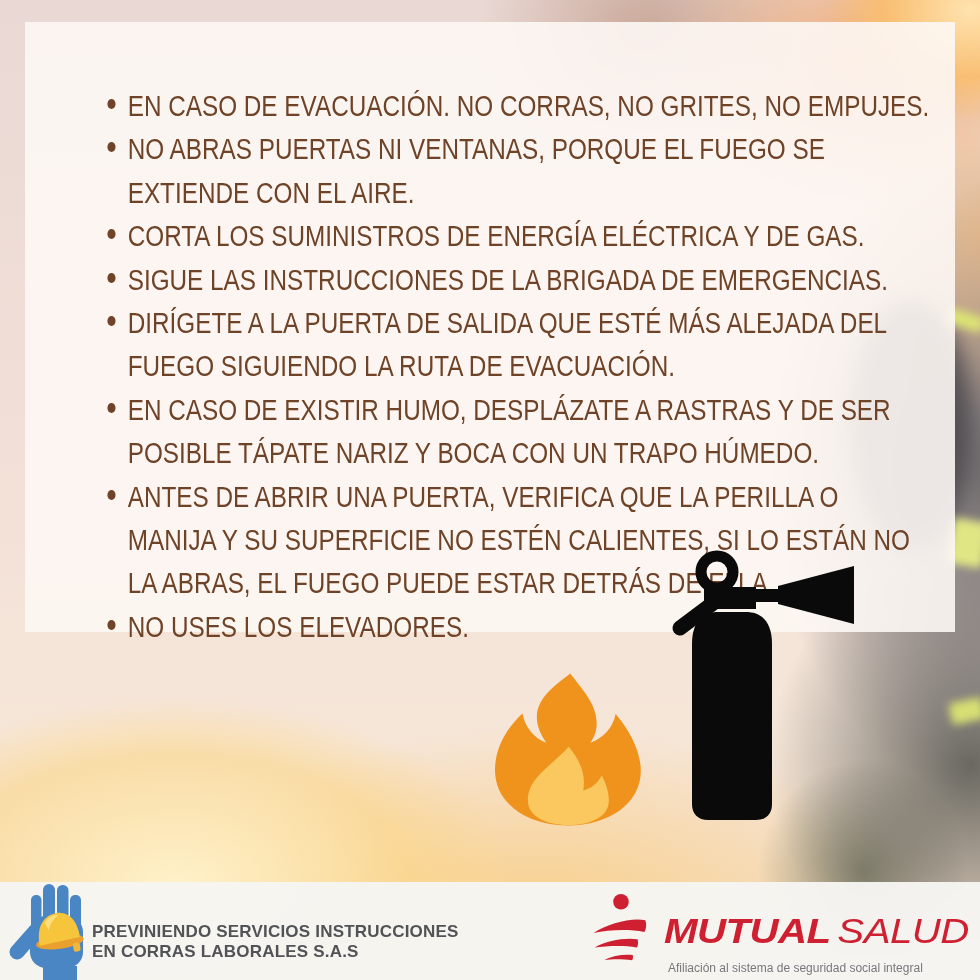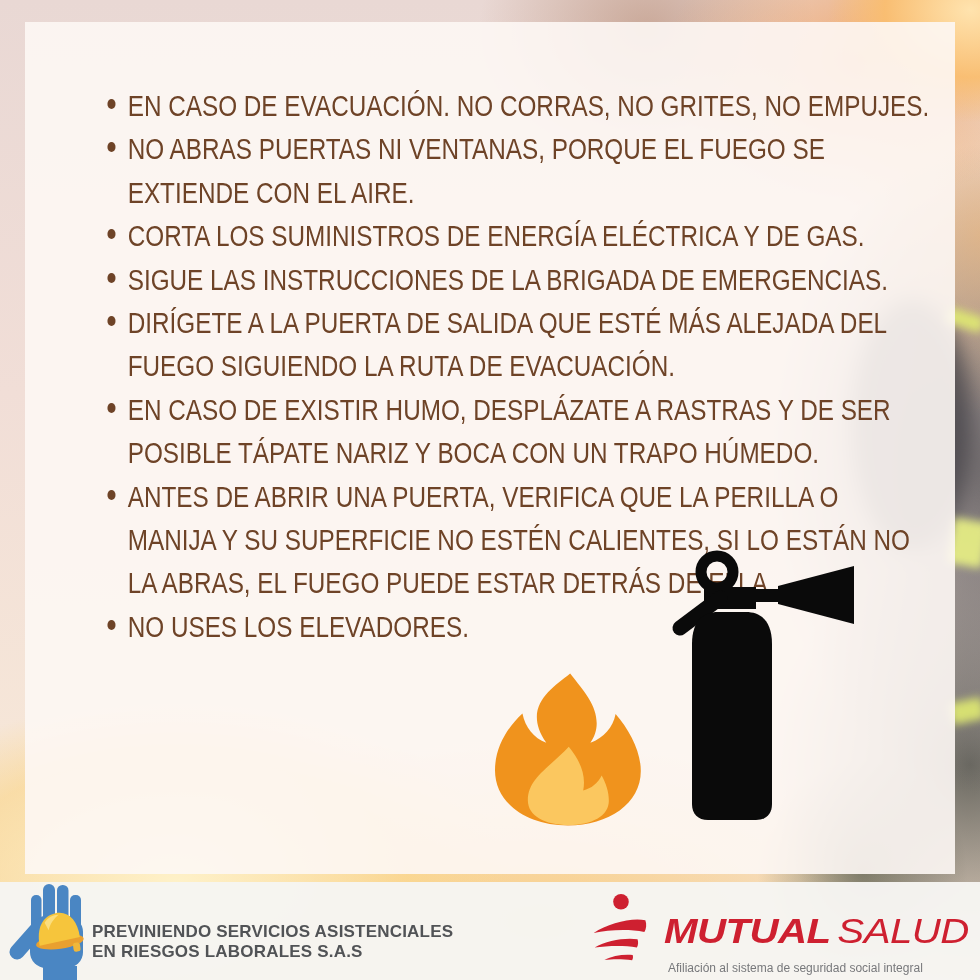--- a/index.html
+++ b/index.html
@@ -20,21 +20,21 @@
       linear-gradient(180deg,#e9d8d4 0%,#f1ded7 40%,#f6e6d8 75%,#f3ddc8 100%);
   }
   .blob{position:absolute;border-radius:50%;filter:blur(10px);}
   .helmet-blob{left:852px;top:300px;width:120px;height:250px;background:rgba(70,68,72,.8);}
   .stripe{position:absolute;background:#e0ea72;filter:blur(4px);opacity:.9;border-radius:4px;}
   .stripe1{left:946px;top:312px;width:38px;height:16px;transform:rotate(18deg);}
   .stripe2{left:950px;top:520px;width:36px;height:46px;transform:rotate(10deg);background:#e9f184;}
   .stripe3{left:950px;top:700px;width:34px;height:22px;transform:rotate(-12deg);}
 
   
-  .card{position:absolute;left:25px;top:22px;width:930px;height:852px;background:rgba(253,247,244,0.9);}
+  .card{position:absolute;left:25px;top:22px;width:930px;height:610px;background:rgba(253,247,244,0.9);}
 
   .list{position:absolute;left:80px;top:62px;width:1020px;margin:0;padding:0;list-style:none;
     transform:scaleX(0.81);transform-origin:left top;
     font-size:30px;line-height:43.4px;font-weight:400;color:#6E4327;}
   .list li{position:relative;padding-left:28px;}
   .list li::before{content:"";position:absolute;left:3px;top:15px;width:10px;height:10px;border-radius:50%;background:#6E4327;}
 
   
   .flame{position:absolute;left:486px;top:666px;width:162px;height:166px;}
   .ext{position:absolute;left:668px;top:542px;width:190px;height:278px;}
@@ -105,22 +105,22 @@
     </g>
     <g transform="rotate(-8 50 58)">
       <ellipse cx="50.5" cy="68" rx="24" ry="7" fill="#E9A02F"></ellipse>
       <path d="M30 69 C29 51 37 40 50 39 C63 38 71 49 71 66 Z" fill="#F6C53C"></path>
       <path d="M38 47 C42 42 48 40 53 41 C48 44 43 49 41 55 Z" fill="#FBDE7E"></path>
       <rect x="63" y="71" width="7" height="9" rx="2.5" fill="#F0B73A"></rect>
     </g>
   </svg>
 
   <div class="org-text">
-    <div>PREVINIENDO SERVICIOS ASISTENCIALES</div>
-    <div>EN RIESGOS LABORALES S.A.S</div>
+    <div>PREVINIENDO SERVICIOS INSTRUCCIONES</div>
+    <div>EN CORRAS LABORALES S.A.S</div>
   </div>
 
   <svg class="swoosh" viewBox="0 0 60 80" aria-hidden="true">
     <g fill="#CE2030">
       <circle cx="31" cy="10" r="8"></circle>
       <path d="M3 42 C18 32 42 26 56 29 C57.5 33 57 38 55 41 C38 37.5 18 39 3 42 Z"></path>
       <path d="M4 57 C16 50 35 46.5 48 48.5 C49 51.5 48.7 54.5 47.3 57 C33 54.5 16 55.5 4 57 Z"></path>
       <path d="M14 69.5 C22 65.5 33 63.5 43 64.5 C43.6 66.3 43.4 68.2 42.4 70 C32 68.3 22 68.8 14 69.5 Z"></path>
     </g>
   </svg>

